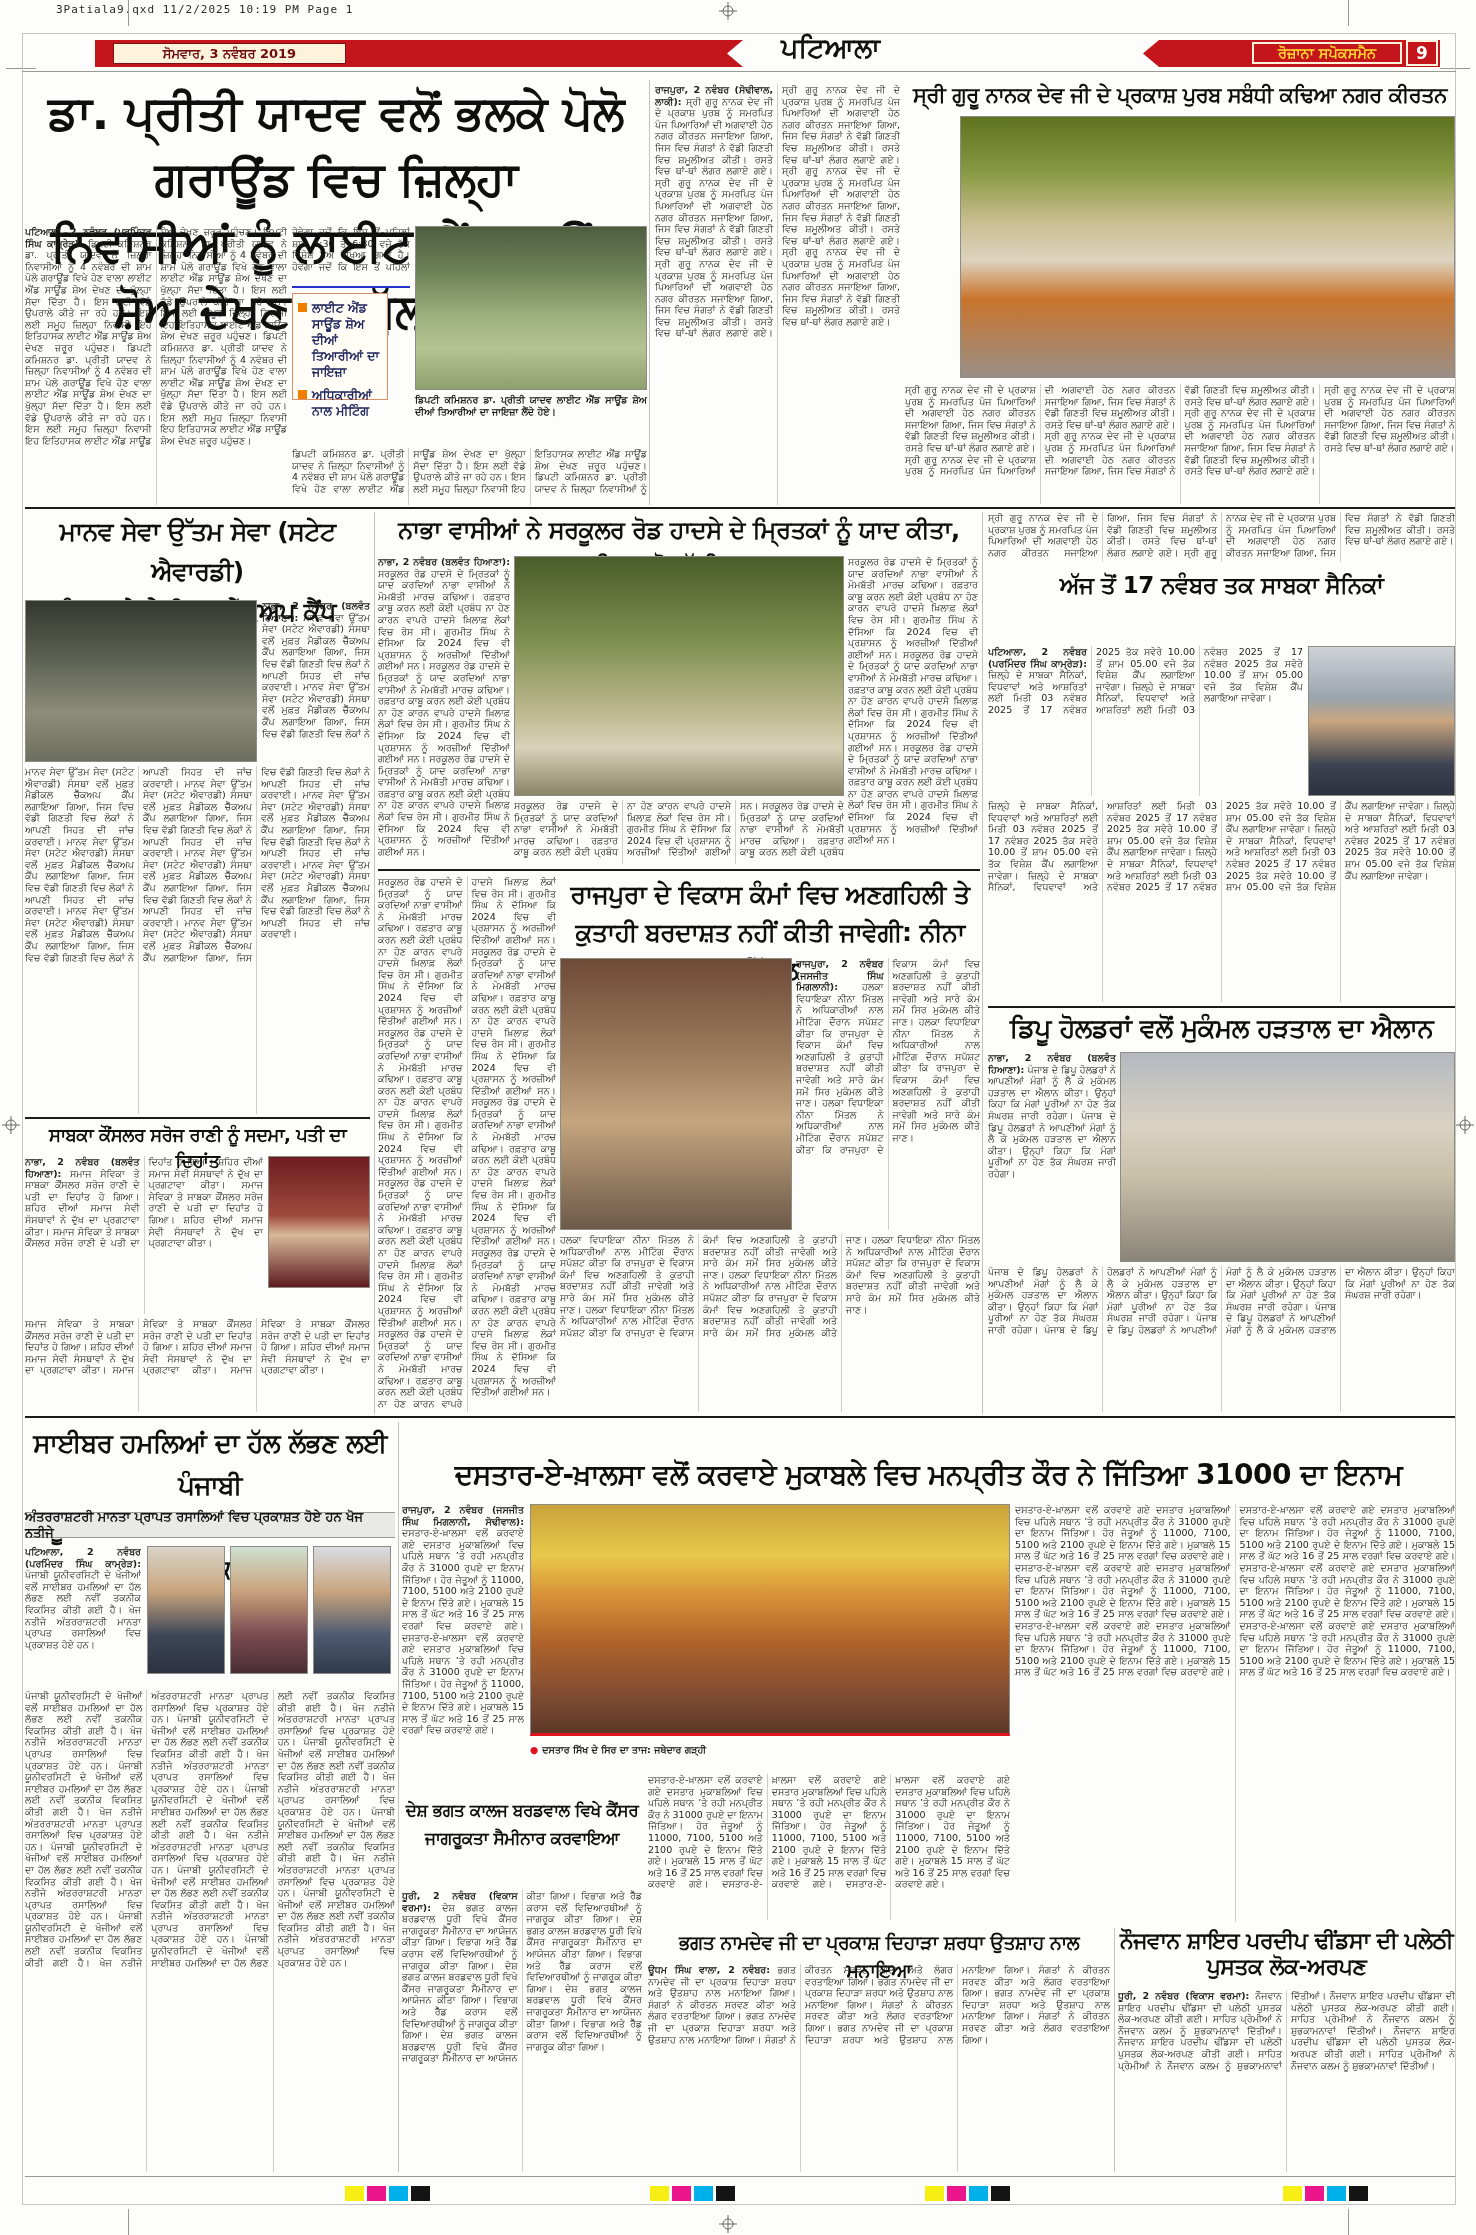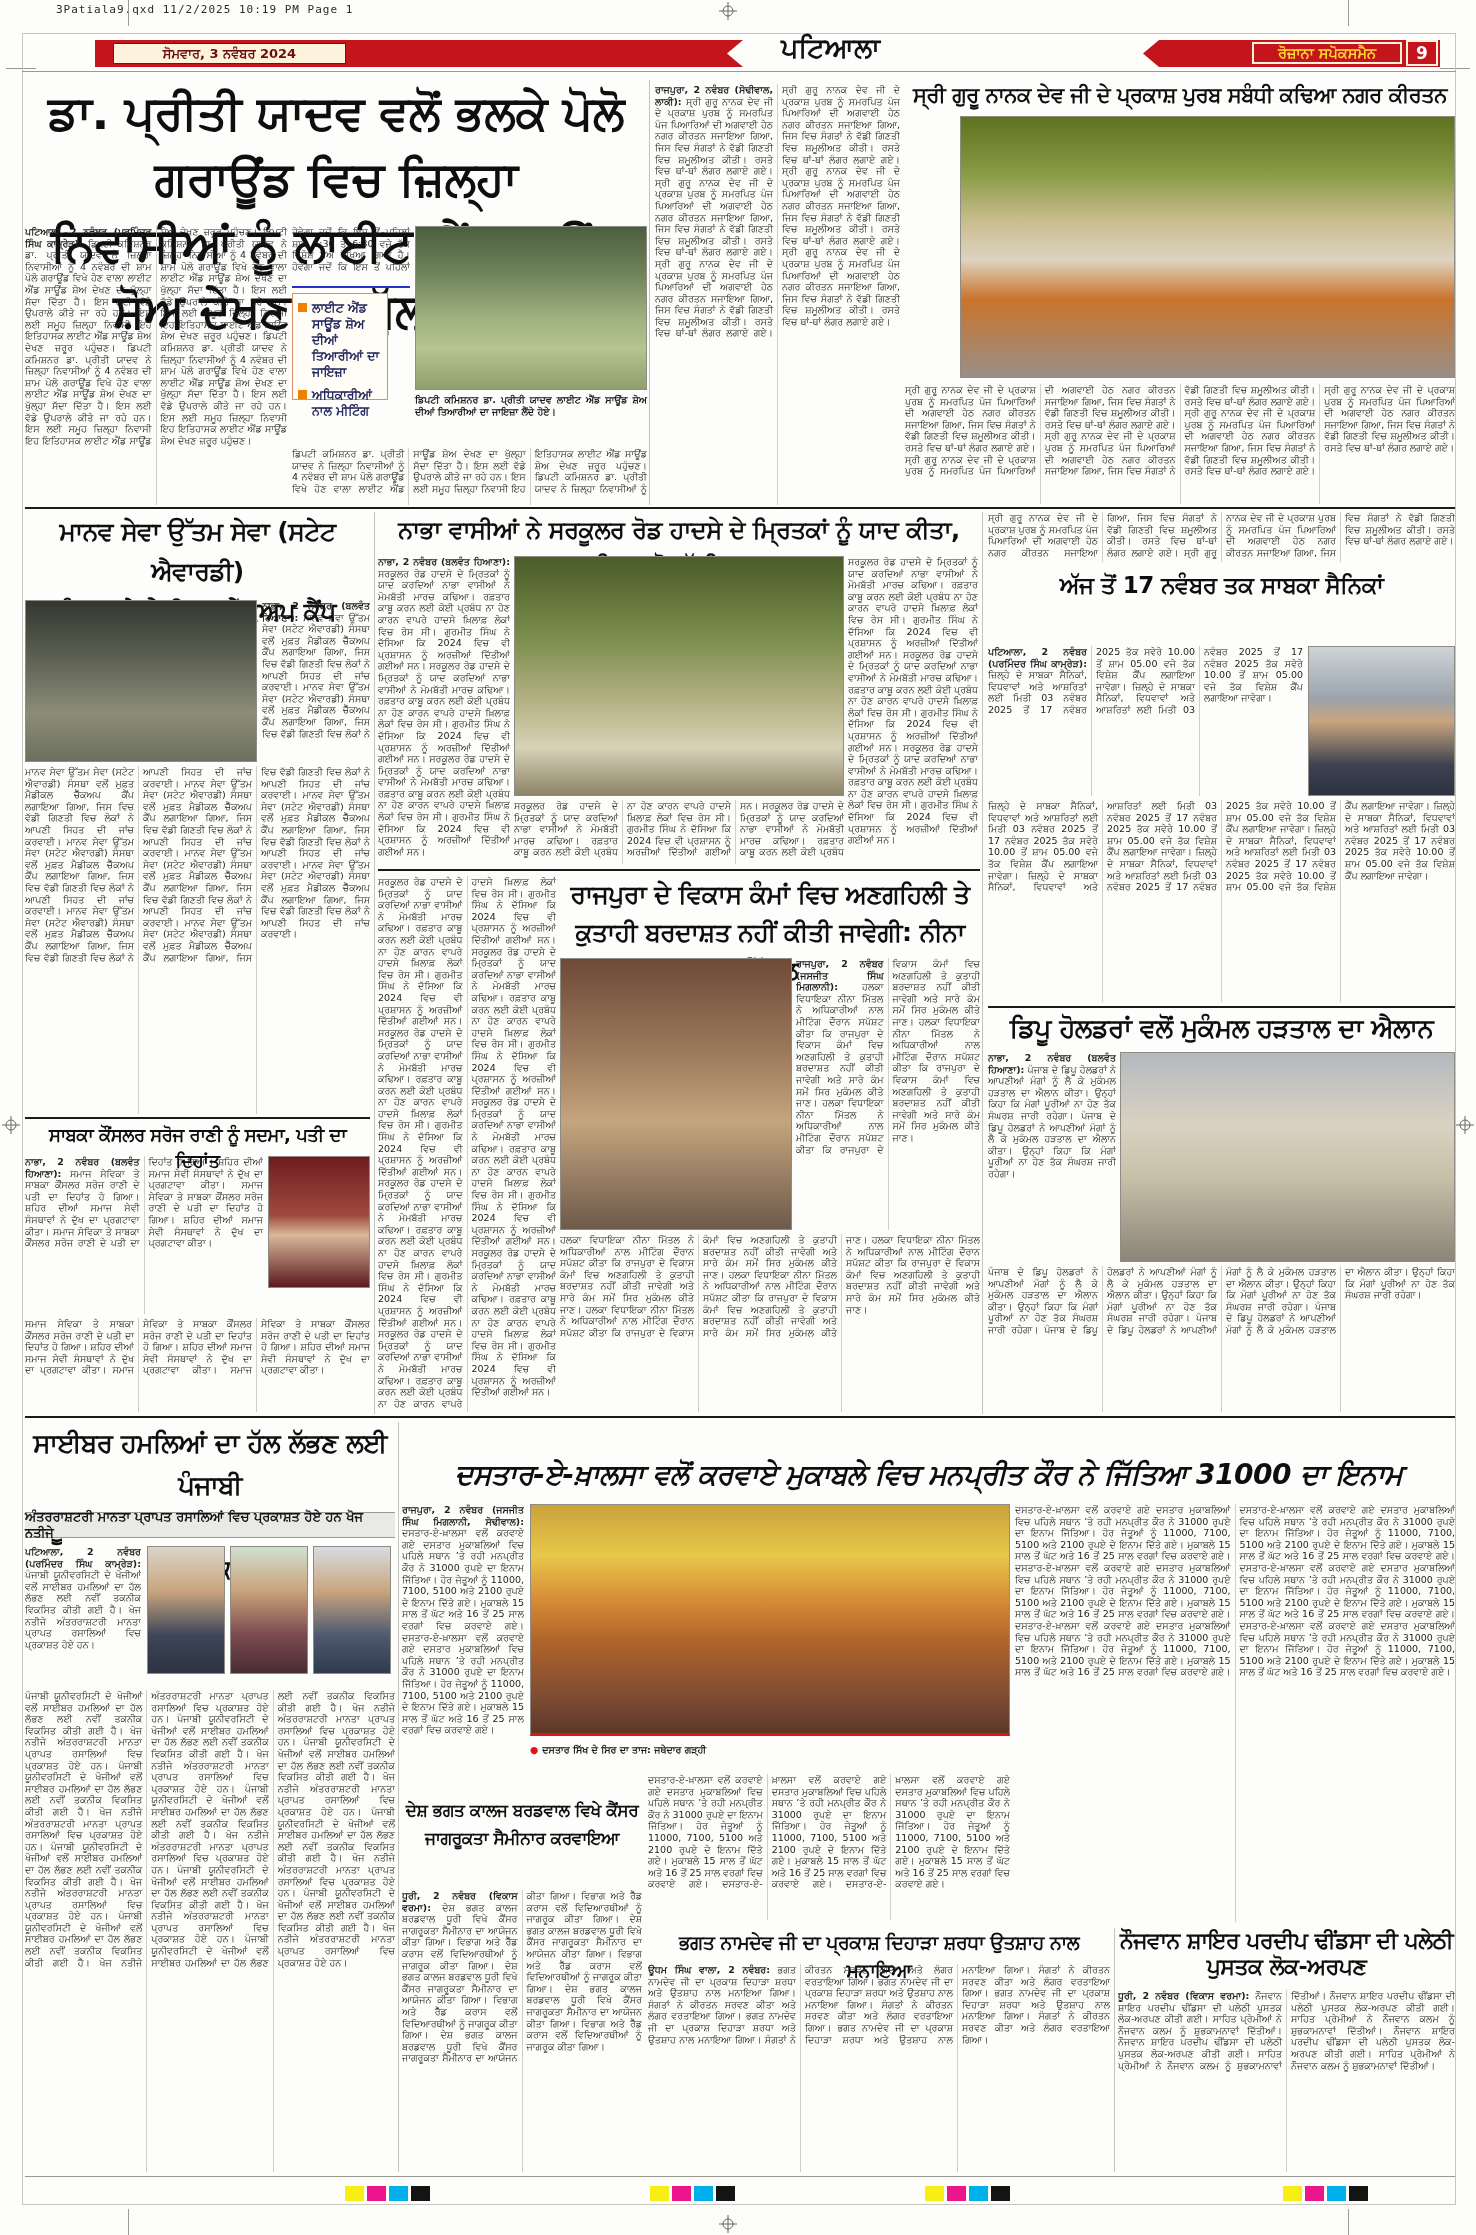--- a/index.html
+++ b/index.html
@@ -76,21 +76,21 @@
   <div class="abs" style="left:128px;top:0;width:1px;height:26px;background:#9a9a94;"></div>
   <div class="abs" style="left:6px;top:68px;width:30px;height:1px;background:#9a9a94;"></div>
   <div class="abs" style="left:1348px;top:0;width:1px;height:26px;background:#9a9a94;"></div>
   <div class="abs" style="left:1440px;top:68px;width:30px;height:1px;background:#9a9a94;"></div>
   <div class="abs" style="left:128px;top:2209px;width:1px;height:26px;background:#9a9a94;"></div>
   <div class="abs" style="left:1348px;top:2209px;width:1px;height:26px;background:#9a9a94;"></div>
 
   <div class="abs trim" style="left:22px;top:33px;width:1434px;height:2172px;"></div>
 
   <div class="abs mast-red mast-left" style="left:95px;top:40px;width:648px;height:27px;"></div>
-  <div class="abs datebox" style="left:113px;top:43px;width:233px;height:21px;">ਸੋਮਵਾਰ, 3 ਨਵੰਬਰ 2024</div>
+  <div class="abs datebox" style="left:113px;top:43px;width:233px;height:21px;">ਸੋਮਵਾਰ, 3 ਨਵੰਬਰ 2019</div>
   <div class="abs city" style="left:738px;top:32px;width:185px;height:38px;text-align:center;">ਪਟਿਆਲਾ</div>
   <div class="abs mast-red mast-right" style="left:1143px;top:40px;width:297px;height:27px;"></div>
   <div class="abs paperbox" style="left:1252px;top:42px;width:150px;height:22px;">ਰੋਜ਼ਾਨਾ ਸਪੋਕਸਮੈਨ</div>
   <div class="abs pagebox" style="left:1406px;top:40px;width:32px;height:26px;">9</div>
   <div class="abs" style="left:22px;top:71px;width:1434px;height:1px;background:#9a9a94;"></div>
 
   <section>
     <div class="abs hl" style="left:25px;top:80px;width:622px;height:140px;font-size:47px;line-height:66px;">
       <div>ਡਾ. ਪ੍ਰੀਤੀ ਯਾਦਵ ਵਲੋਂ ਭਲਕੇ ਪੋਲੋ ਗਰਾਊਂਡ ਵਿਚ ਜ਼ਿਲ੍ਹਾ</div>
       <div>ਨਿਵਾਸੀਆਂ ਨੂੰ ਲਾਈਟ ਐਂਡ ਸਾਊਂਡ ਸ਼ੋਅ ਦੇਖਣ ਦਾ ਖੁੱਲ੍ਹਾ ਸੱਦਾ</div>
@@ -247,21 +247,21 @@
     </div>
     <div class="abs photo" style="left:147px;top:1546px;width:78px;height:128px;background:linear-gradient(180deg,#d9d4c8 0%,#c9a57e 35%,#3e4658 70%,#2c3240 100%);"></div>
     <div class="abs photo" style="left:230px;top:1546px;width:78px;height:128px;background:linear-gradient(180deg,#cfe0d0 0%,#caa27c 35%,#7a4a50 70%,#4a2c34 100%);"></div>
     <div class="abs photo" style="left:313px;top:1546px;width:78px;height:128px;background:linear-gradient(180deg,#d8dce2 0%,#c9a57e 35%,#4e5a70 70%,#303a4c 100%);"></div>
     <div class="abs body-text c3" style="left:25px;top:1690px;width:370px;height:482px;">
       <span>ਪੰਜਾਬੀ ਯੂਨੀਵਰਸਿਟੀ ਦੇ ਖੋਜੀਆਂ ਵਲੋਂ ਸਾਈਬਰ ਹਮਲਿਆਂ ਦਾ ਹੱਲ ਲੱਭਣ ਲਈ ਨਵੀਂ ਤਕਨੀਕ ਵਿਕਸਿਤ ਕੀਤੀ ਗਈ ਹੈ। ਖੋਜ ਨਤੀਜੇ ਅੰਤਰਰਾਸ਼ਟਰੀ ਮਾਨਤਾ ਪ੍ਰਾਪਤ ਰਸਾਲਿਆਂ ਵਿਚ ਪ੍ਰਕਾਸ਼ਤ ਹੋਏ ਹਨ। ਪੰਜਾਬੀ ਯੂਨੀਵਰਸਿਟੀ ਦੇ ਖੋਜੀਆਂ ਵਲੋਂ ਸਾਈਬਰ ਹਮਲਿਆਂ ਦਾ ਹੱਲ ਲੱਭਣ ਲਈ ਨਵੀਂ ਤਕਨੀਕ ਵਿਕਸਿਤ ਕੀਤੀ ਗਈ ਹੈ। ਖੋਜ ਨਤੀਜੇ ਅੰਤਰਰਾਸ਼ਟਰੀ ਮਾਨਤਾ ਪ੍ਰਾਪਤ ਰਸਾਲਿਆਂ ਵਿਚ ਪ੍ਰਕਾਸ਼ਤ ਹੋਏ ਹਨ। ਪੰਜਾਬੀ ਯੂਨੀਵਰਸਿਟੀ ਦੇ ਖੋਜੀਆਂ ਵਲੋਂ ਸਾਈਬਰ ਹਮਲਿਆਂ ਦਾ ਹੱਲ ਲੱਭਣ ਲਈ ਨਵੀਂ ਤਕਨੀਕ ਵਿਕਸਿਤ ਕੀਤੀ ਗਈ ਹੈ। ਖੋਜ ਨਤੀਜੇ ਅੰਤਰਰਾਸ਼ਟਰੀ ਮਾਨਤਾ ਪ੍ਰਾਪਤ ਰਸਾਲਿਆਂ ਵਿਚ ਪ੍ਰਕਾਸ਼ਤ ਹੋਏ ਹਨ। ਪੰਜਾਬੀ ਯੂਨੀਵਰਸਿਟੀ ਦੇ ਖੋਜੀਆਂ ਵਲੋਂ ਸਾਈਬਰ ਹਮਲਿਆਂ ਦਾ ਹੱਲ ਲੱਭਣ ਲਈ ਨਵੀਂ ਤਕਨੀਕ ਵਿਕਸਿਤ ਕੀਤੀ ਗਈ ਹੈ। ਖੋਜ ਨਤੀਜੇ ਅੰਤਰਰਾਸ਼ਟਰੀ ਮਾਨਤਾ ਪ੍ਰਾਪਤ ਰਸਾਲਿਆਂ ਵਿਚ ਪ੍ਰਕਾਸ਼ਤ ਹੋਏ ਹਨ। ਪੰਜਾਬੀ ਯੂਨੀਵਰਸਿਟੀ ਦੇ ਖੋਜੀਆਂ ਵਲੋਂ ਸਾਈਬਰ ਹਮਲਿਆਂ ਦਾ ਹੱਲ ਲੱਭਣ ਲਈ ਨਵੀਂ ਤਕਨੀਕ ਵਿਕਸਿਤ ਕੀਤੀ ਗਈ ਹੈ। ਖੋਜ ਨਤੀਜੇ ਅੰਤਰਰਾਸ਼ਟਰੀ ਮਾਨਤਾ ਪ੍ਰਾਪਤ ਰਸਾਲਿਆਂ ਵਿਚ ਪ੍ਰਕਾਸ਼ਤ ਹੋਏ ਹਨ। ਪੰਜਾਬੀ ਯੂਨੀਵਰਸਿਟੀ ਦੇ ਖੋਜੀਆਂ ਵਲੋਂ ਸਾਈਬਰ ਹਮਲਿਆਂ ਦਾ ਹੱਲ ਲੱਭਣ ਲਈ ਨਵੀਂ ਤਕਨੀਕ ਵਿਕਸਿਤ ਕੀਤੀ ਗਈ ਹੈ। ਖੋਜ ਨਤੀਜੇ ਅੰਤਰਰਾਸ਼ਟਰੀ ਮਾਨਤਾ ਪ੍ਰਾਪਤ ਰਸਾਲਿਆਂ ਵਿਚ ਪ੍ਰਕਾਸ਼ਤ ਹੋਏ ਹਨ। ਪੰਜਾਬੀ ਯੂਨੀਵਰਸਿਟੀ ਦੇ ਖੋਜੀਆਂ ਵਲੋਂ ਸਾਈਬਰ ਹਮਲਿਆਂ ਦਾ ਹੱਲ ਲੱਭਣ ਲਈ ਨਵੀਂ ਤਕਨੀਕ ਵਿਕਸਿਤ ਕੀਤੀ ਗਈ ਹੈ। ਖੋਜ ਨਤੀਜੇ ਅੰਤਰਰਾਸ਼ਟਰੀ ਮਾਨਤਾ ਪ੍ਰਾਪਤ ਰਸਾਲਿਆਂ ਵਿਚ ਪ੍ਰਕਾਸ਼ਤ ਹੋਏ ਹਨ। ਪੰਜਾਬੀ ਯੂਨੀਵਰਸਿਟੀ ਦੇ ਖੋਜੀਆਂ ਵਲੋਂ ਸਾਈਬਰ ਹਮਲਿਆਂ ਦਾ ਹੱਲ ਲੱਭਣ ਲਈ ਨਵੀਂ ਤਕਨੀਕ ਵਿਕਸਿਤ ਕੀਤੀ ਗਈ ਹੈ। ਖੋਜ ਨਤੀਜੇ ਅੰਤਰਰਾਸ਼ਟਰੀ ਮਾਨਤਾ ਪ੍ਰਾਪਤ ਰਸਾਲਿਆਂ ਵਿਚ ਪ੍ਰਕਾਸ਼ਤ ਹੋਏ ਹਨ। ਪੰਜਾਬੀ ਯੂਨੀਵਰਸਿਟੀ ਦੇ ਖੋਜੀਆਂ ਵਲੋਂ ਸਾਈਬਰ ਹਮਲਿਆਂ ਦਾ ਹੱਲ ਲੱਭਣ ਲਈ ਨਵੀਂ ਤਕਨੀਕ ਵਿਕਸਿਤ ਕੀਤੀ ਗਈ ਹੈ। ਖੋਜ ਨਤੀਜੇ ਅੰਤਰਰਾਸ਼ਟਰੀ ਮਾਨਤਾ ਪ੍ਰਾਪਤ ਰਸਾਲਿਆਂ ਵਿਚ ਪ੍ਰਕਾਸ਼ਤ ਹੋਏ ਹਨ। ਪੰਜਾਬੀ ਯੂਨੀਵਰਸਿਟੀ ਦੇ ਖੋਜੀਆਂ ਵਲੋਂ ਸਾਈਬਰ ਹਮਲਿਆਂ ਦਾ ਹੱਲ ਲੱਭਣ ਲਈ ਨਵੀਂ ਤਕਨੀਕ ਵਿਕਸਿਤ ਕੀਤੀ ਗਈ ਹੈ। ਖੋਜ ਨਤੀਜੇ ਅੰਤਰਰਾਸ਼ਟਰੀ ਮਾਨਤਾ ਪ੍ਰਾਪਤ ਰਸਾਲਿਆਂ ਵਿਚ ਪ੍ਰਕਾਸ਼ਤ ਹੋਏ ਹਨ। ਪੰਜਾਬੀ ਯੂਨੀਵਰਸਿਟੀ ਦੇ ਖੋਜੀਆਂ ਵਲੋਂ ਸਾਈਬਰ ਹਮਲਿਆਂ ਦਾ ਹੱਲ ਲੱਭਣ ਲਈ ਨਵੀਂ ਤਕਨੀਕ ਵਿਕਸਿਤ ਕੀਤੀ ਗਈ ਹੈ। ਖੋਜ ਨਤੀਜੇ ਅੰਤਰਰਾਸ਼ਟਰੀ ਮਾਨਤਾ ਪ੍ਰਾਪਤ ਰਸਾਲਿਆਂ ਵਿਚ ਪ੍ਰਕਾਸ਼ਤ ਹੋਏ ਹਨ।</span>
     </div>
   </section>
 
   <section>
-    <div class="abs hl" style="left:402px;top:1456px;width:1053px;height:40px;font-size:28px;line-height:38px;font-style:italic;">ਦਸਤਾਰ-ਏ-ਖ਼ਾਲਸਾ ਵਲੋਂ ਕਰਵਾਏ ਮੁਕਾਬਲੇ ਵਿਚ ਮਨਪ੍ਰੀਤ ਕੌਰ ਨੇ ਜਿੱਤਿਆ 31000 ਦਾ ਇਨਾਮ</div>
+    <div class="abs hl" style="left:402px;top:1456px;width:1053px;height:40px;font-size:28px;line-height:38px;">ਦਸਤਾਰ-ਏ-ਖ਼ਾਲਸਾ ਵਲੋਂ ਕਰਵਾਏ ਮੁਕਾਬਲੇ ਵਿਚ ਮਨਪ੍ਰੀਤ ਕੌਰ ਨੇ ਜਿੱਤਿਆ 31000 ਦਾ ਇਨਾਮ</div>
     <div class="abs body-text c1" style="left:402px;top:1504px;width:122px;height:286px;">
       <b class="dl">ਰਾਜਪੁਰਾ, 2 ਨਵੰਬਰ (ਜਸਜੀਤ ਸਿੰਘ ਮਿਗਲਾਨੀ, ਸੋਢੀਵਾਲ):</b>
       <span>ਦਸਤਾਰ-ਏ-ਖ਼ਾਲਸਾ ਵਲੋਂ ਕਰਵਾਏ ਗਏ ਦਸਤਾਰ ਮੁਕਾਬਲਿਆਂ ਵਿਚ ਪਹਿਲੇ ਸਥਾਨ ’ਤੇ ਰਹੀ ਮਨਪ੍ਰੀਤ ਕੌਰ ਨੇ 31000 ਰੁਪਏ ਦਾ ਇਨਾਮ ਜਿੱਤਿਆ। ਹੋਰ ਜੇਤੂਆਂ ਨੂੰ 11000, 7100, 5100 ਅਤੇ 2100 ਰੁਪਏ ਦੇ ਇਨਾਮ ਦਿੱਤੇ ਗਏ। ਮੁਕਾਬਲੇ 15 ਸਾਲ ਤੋਂ ਘੱਟ ਅਤੇ 16 ਤੋਂ 25 ਸਾਲ ਵਰਗਾਂ ਵਿਚ ਕਰਵਾਏ ਗਏ। ਦਸਤਾਰ-ਏ-ਖ਼ਾਲਸਾ ਵਲੋਂ ਕਰਵਾਏ ਗਏ ਦਸਤਾਰ ਮੁਕਾਬਲਿਆਂ ਵਿਚ ਪਹਿਲੇ ਸਥਾਨ ’ਤੇ ਰਹੀ ਮਨਪ੍ਰੀਤ ਕੌਰ ਨੇ 31000 ਰੁਪਏ ਦਾ ਇਨਾਮ ਜਿੱਤਿਆ। ਹੋਰ ਜੇਤੂਆਂ ਨੂੰ 11000, 7100, 5100 ਅਤੇ 2100 ਰੁਪਏ ਦੇ ਇਨਾਮ ਦਿੱਤੇ ਗਏ। ਮੁਕਾਬਲੇ 15 ਸਾਲ ਤੋਂ ਘੱਟ ਅਤੇ 16 ਤੋਂ 25 ਸਾਲ ਵਰਗਾਂ ਵਿਚ ਕਰਵਾਏ ਗਏ।</span>
     </div>
     <div class="abs photo" style="left:530px;top:1504px;width:480px;height:232px;border-bottom:3px solid #e0131c;background:linear-gradient(180deg,#caa23a 0%,#e8c84a 22%,#d89038 40%,#b0632a 60%,#7d4a33 85%,#5c3828 100%);"></div>
     <div class="abs caption" style="left:530px;top:1744px;width:480px;height:24px;">
       <span class="bullet-dot">●</span><span>ਦਸਤਾਰ ਸਿੱਖ ਦੇ ਸਿਰ ਦਾ ਤਾਜ: ਜਥੇਦਾਰ ਗੜ੍ਹੀ</span>
     </div>
     <div class="abs body-text c2" style="left:1015px;top:1504px;width:440px;height:418px;">
       <span>ਦਸਤਾਰ-ਏ-ਖ਼ਾਲਸਾ ਵਲੋਂ ਕਰਵਾਏ ਗਏ ਦਸਤਾਰ ਮੁਕਾਬਲਿਆਂ ਵਿਚ ਪਹਿਲੇ ਸਥਾਨ ’ਤੇ ਰਹੀ ਮਨਪ੍ਰੀਤ ਕੌਰ ਨੇ 31000 ਰੁਪਏ ਦਾ ਇਨਾਮ ਜਿੱਤਿਆ। ਹੋਰ ਜੇਤੂਆਂ ਨੂੰ 11000, 7100, 5100 ਅਤੇ 2100 ਰੁਪਏ ਦੇ ਇਨਾਮ ਦਿੱਤੇ ਗਏ। ਮੁਕਾਬਲੇ 15 ਸਾਲ ਤੋਂ ਘੱਟ ਅਤੇ 16 ਤੋਂ 25 ਸਾਲ ਵਰਗਾਂ ਵਿਚ ਕਰਵਾਏ ਗਏ। ਦਸਤਾਰ-ਏ-ਖ਼ਾਲਸਾ ਵਲੋਂ ਕਰਵਾਏ ਗਏ ਦਸਤਾਰ ਮੁਕਾਬਲਿਆਂ ਵਿਚ ਪਹਿਲੇ ਸਥਾਨ ’ਤੇ ਰਹੀ ਮਨਪ੍ਰੀਤ ਕੌਰ ਨੇ 31000 ਰੁਪਏ ਦਾ ਇਨਾਮ ਜਿੱਤਿਆ। ਹੋਰ ਜੇਤੂਆਂ ਨੂੰ 11000, 7100, 5100 ਅਤੇ 2100 ਰੁਪਏ ਦੇ ਇਨਾਮ ਦਿੱਤੇ ਗਏ। ਮੁਕਾਬਲੇ 15 ਸਾਲ ਤੋਂ ਘੱਟ ਅਤੇ 16 ਤੋਂ 25 ਸਾਲ ਵਰਗਾਂ ਵਿਚ ਕਰਵਾਏ ਗਏ। ਦਸਤਾਰ-ਏ-ਖ਼ਾਲਸਾ ਵਲੋਂ ਕਰਵਾਏ ਗਏ ਦਸਤਾਰ ਮੁਕਾਬਲਿਆਂ ਵਿਚ ਪਹਿਲੇ ਸਥਾਨ ’ਤੇ ਰਹੀ ਮਨਪ੍ਰੀਤ ਕੌਰ ਨੇ 31000 ਰੁਪਏ ਦਾ ਇਨਾਮ ਜਿੱਤਿਆ। ਹੋਰ ਜੇਤੂਆਂ ਨੂੰ 11000, 7100, 5100 ਅਤੇ 2100 ਰੁਪਏ ਦੇ ਇਨਾਮ ਦਿੱਤੇ ਗਏ। ਮੁਕਾਬਲੇ 15 ਸਾਲ ਤੋਂ ਘੱਟ ਅਤੇ 16 ਤੋਂ 25 ਸਾਲ ਵਰਗਾਂ ਵਿਚ ਕਰਵਾਏ ਗਏ। ਦਸਤਾਰ-ਏ-ਖ਼ਾਲਸਾ ਵਲੋਂ ਕਰਵਾਏ ਗਏ ਦਸਤਾਰ ਮੁਕਾਬਲਿਆਂ ਵਿਚ ਪਹਿਲੇ ਸਥਾਨ ’ਤੇ ਰਹੀ ਮਨਪ੍ਰੀਤ ਕੌਰ ਨੇ 31000 ਰੁਪਏ ਦਾ ਇਨਾਮ ਜਿੱਤਿਆ। ਹੋਰ ਜੇਤੂਆਂ ਨੂੰ 11000, 7100, 5100 ਅਤੇ 2100 ਰੁਪਏ ਦੇ ਇਨਾਮ ਦਿੱਤੇ ਗਏ। ਮੁਕਾਬਲੇ 15 ਸਾਲ ਤੋਂ ਘੱਟ ਅਤੇ 16 ਤੋਂ 25 ਸਾਲ ਵਰਗਾਂ ਵਿਚ ਕਰਵਾਏ ਗਏ। ਦਸਤਾਰ-ਏ-ਖ਼ਾਲਸਾ ਵਲੋਂ ਕਰਵਾਏ ਗਏ ਦਸਤਾਰ ਮੁਕਾਬਲਿਆਂ ਵਿਚ ਪਹਿਲੇ ਸਥਾਨ ’ਤੇ ਰਹੀ ਮਨਪ੍ਰੀਤ ਕੌਰ ਨੇ 31000 ਰੁਪਏ ਦਾ ਇਨਾਮ ਜਿੱਤਿਆ। ਹੋਰ ਜੇਤੂਆਂ ਨੂੰ 11000, 7100, 5100 ਅਤੇ 2100 ਰੁਪਏ ਦੇ ਇਨਾਮ ਦਿੱਤੇ ਗਏ। ਮੁਕਾਬਲੇ 15 ਸਾਲ ਤੋਂ ਘੱਟ ਅਤੇ 16 ਤੋਂ 25 ਸਾਲ ਵਰਗਾਂ ਵਿਚ ਕਰਵਾਏ ਗਏ। ਦਸਤਾਰ-ਏ-ਖ਼ਾਲਸਾ ਵਲੋਂ ਕਰਵਾਏ ਗਏ ਦਸਤਾਰ ਮੁਕਾਬਲਿਆਂ ਵਿਚ ਪਹਿਲੇ ਸਥਾਨ ’ਤੇ ਰਹੀ ਮਨਪ੍ਰੀਤ ਕੌਰ ਨੇ 31000 ਰੁਪਏ ਦਾ ਇਨਾਮ ਜਿੱਤਿਆ। ਹੋਰ ਜੇਤੂਆਂ ਨੂੰ 11000, 7100, 5100 ਅਤੇ 2100 ਰੁਪਏ ਦੇ ਇਨਾਮ ਦਿੱਤੇ ਗਏ। ਮੁਕਾਬਲੇ 15 ਸਾਲ ਤੋਂ ਘੱਟ ਅਤੇ 16 ਤੋਂ 25 ਸਾਲ ਵਰਗਾਂ ਵਿਚ ਕਰਵਾਏ ਗਏ।</span>

